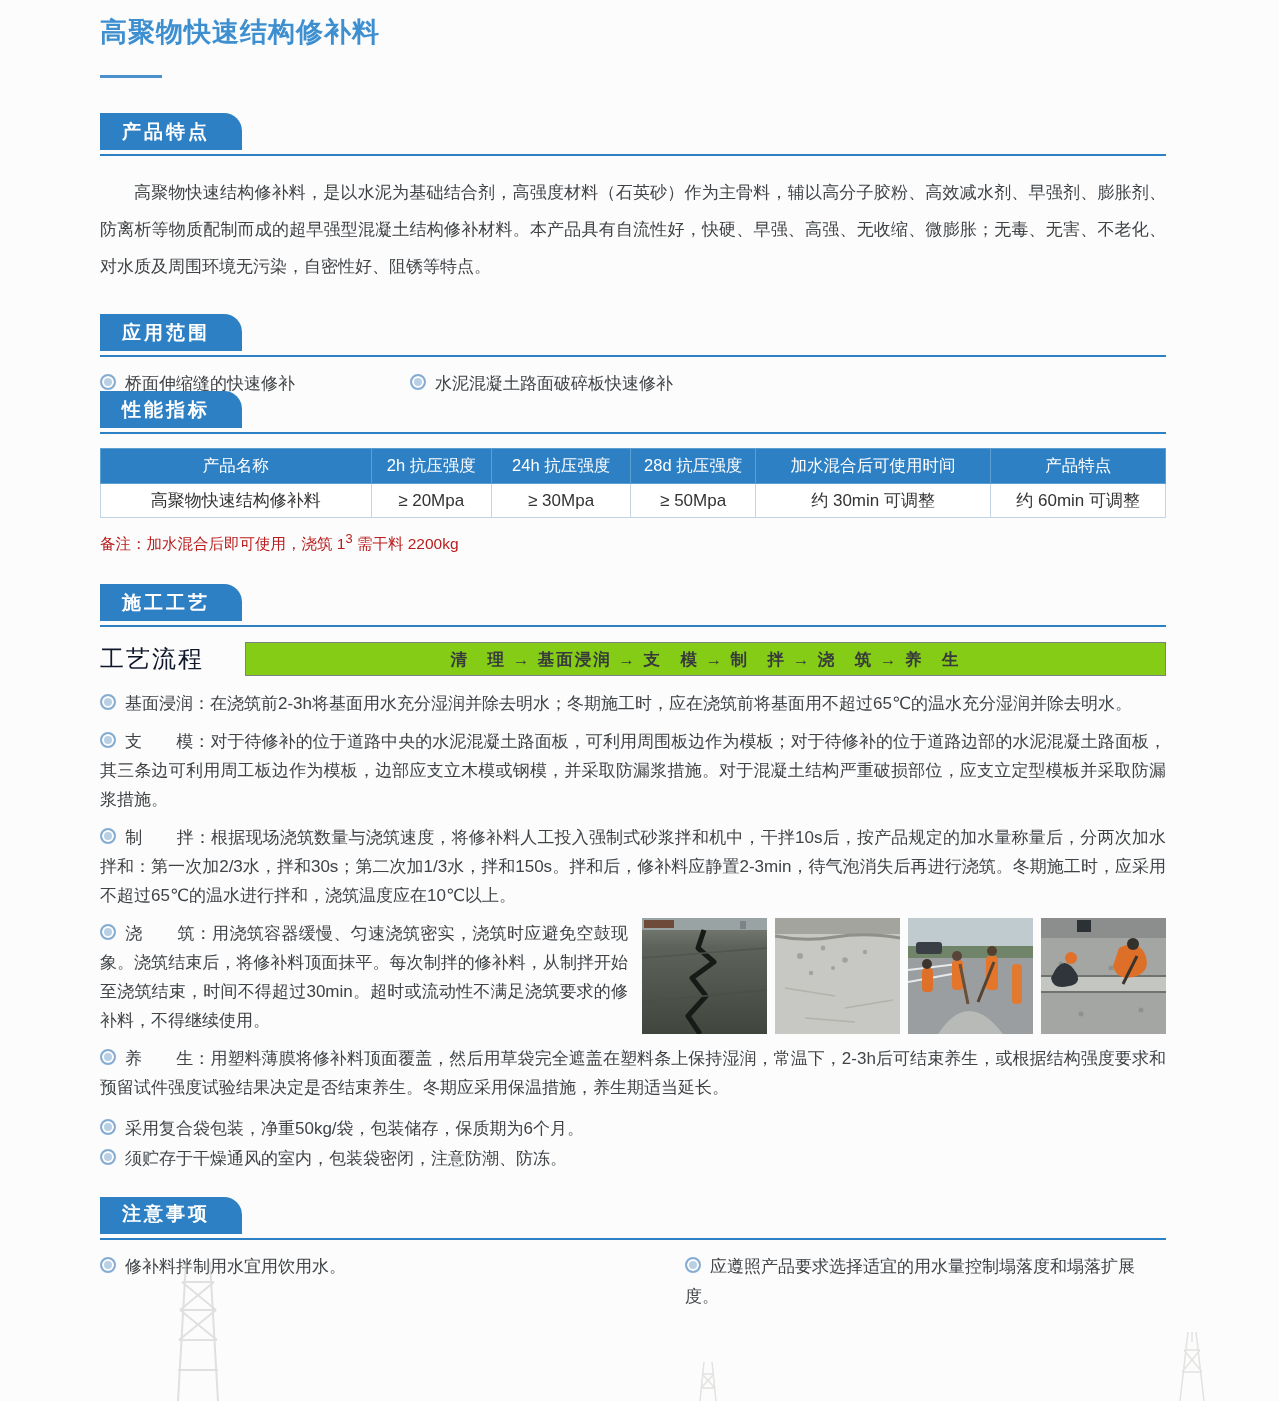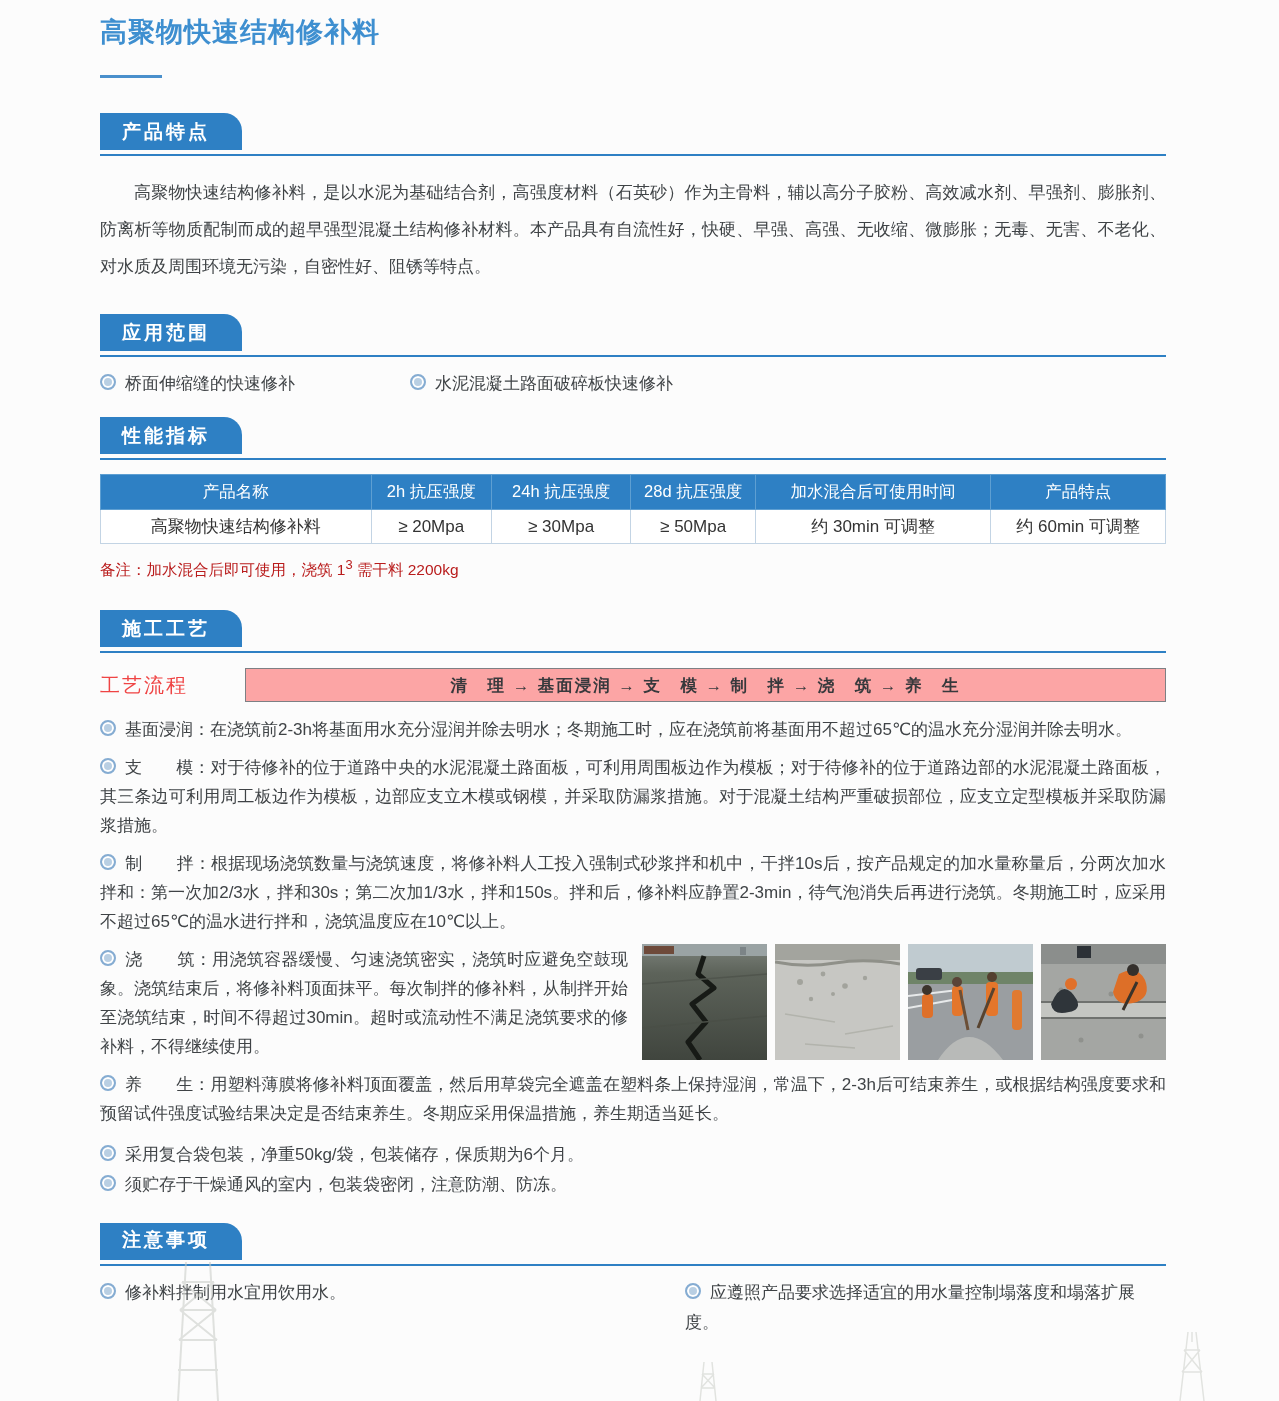--- a/index.html
+++ b/index.html
@@ -23,23 +23,23 @@
   .standard{margin-top:17px;text-align:center;font-size:17px;color:#3f4346;}
   
   table.perf{width:100%;border-collapse:collapse;margin-top:14px;table-layout:fixed;}
   table.perf thead th{background:#2e80c4;color:#fff;font-weight:normal;font-size:16.5px;
         padding:6px 10px;border:1px solid #5e9fd2;}
   table.perf tbody td{border:1px solid #c3d4e4;background:#fff;font-size:17px;color:#333;
         text-align:center;padding:5px 2px;}
   .remark{margin-top:13px;font-size:15.5px;color:#b91c1c;}
   
   .flow-row{display:flex;align-items:center;margin-top:15px;}
-  .flow-label{width:145px;font-size:20px;color:#ef4444;letter-spacing:2px;}
+  .flow-label{width:145px;font-size:24px;color:#0f172a;letter-spacing:2px;}
   .flow-box{flex:1;border:1px solid #7d8084;height:32px;line-height:32px;text-align:center;
-        font-size:16.5px;color:#37393c;font-weight:bold;letter-spacing:2px;background:#fca5a5;}
+        font-size:16.5px;color:#37393c;font-weight:bold;letter-spacing:2px;background:#84cc16;}
   .steps{margin-top:4px;overflow:hidden;}
   .step{font-size:17px;color:#3f4346;line-height:29px;margin-top:9px;text-align:justify;}
   .step.clear{clear:right;}
   .photos{float:right;width:524px;margin:8px 0 10px 14px;display:flex;gap:8px;}
   .photo{width:125px;height:116px;display:block;}
   .pack-item,.note-item{font-size:17px;color:#3f4346;line-height:30px;}
   .pack-list{margin-top:12px;}
   .notes-grid{display:grid;grid-template-columns:585px 1fr;margin-top:12px;row-gap:0;}
   .nc1{grid-column:1;} .nc2{grid-column:2;}
   .watermark{position:absolute;opacity:.55;}
@@ -59,21 +59,21 @@
     <div class="para">高聚物快速结构修补料，是以水泥为基础结合剂，高强度材料（石英砂）作为主骨料，辅以高分子胶粉、高效减水剂、早强剂、膨胀剂、防离析等物质配制而成的超早强型混凝土结构修补材料。本产品具有自流性好，快硬、早强、高强、无收缩、微膨胀；无毒、无害、不老化、对水质及周围环境无污染，自密性好、阻锈等特点。</div>
 
     <div class="badge-row" style="margin-top:33px;">
       <span class="badge">应用范围</span>
     </div>
     <div class="apps">
       <span class="app-item"><span class="ring"></span><span>桥面伸缩缝的快速修补</span></span>
       <span class="app-item"><span class="ring"></span><span>水泥混凝土路面破碎板快速修补</span></span>
     </div>
 
-    <div class="badge-row" style="margin-top:26px;">
+    <div class="badge-row" style="">
       <span class="badge">性能指标</span>
     </div>
     <table class="perf">
       <colgroup>
         <col style="width:25.4%">
           <col style="width:11.3%">
           <col style="width:13.1%">
         <col style="width:11.7%">
           <col style="width:22.1%">
           <col style="width:16.4%">

